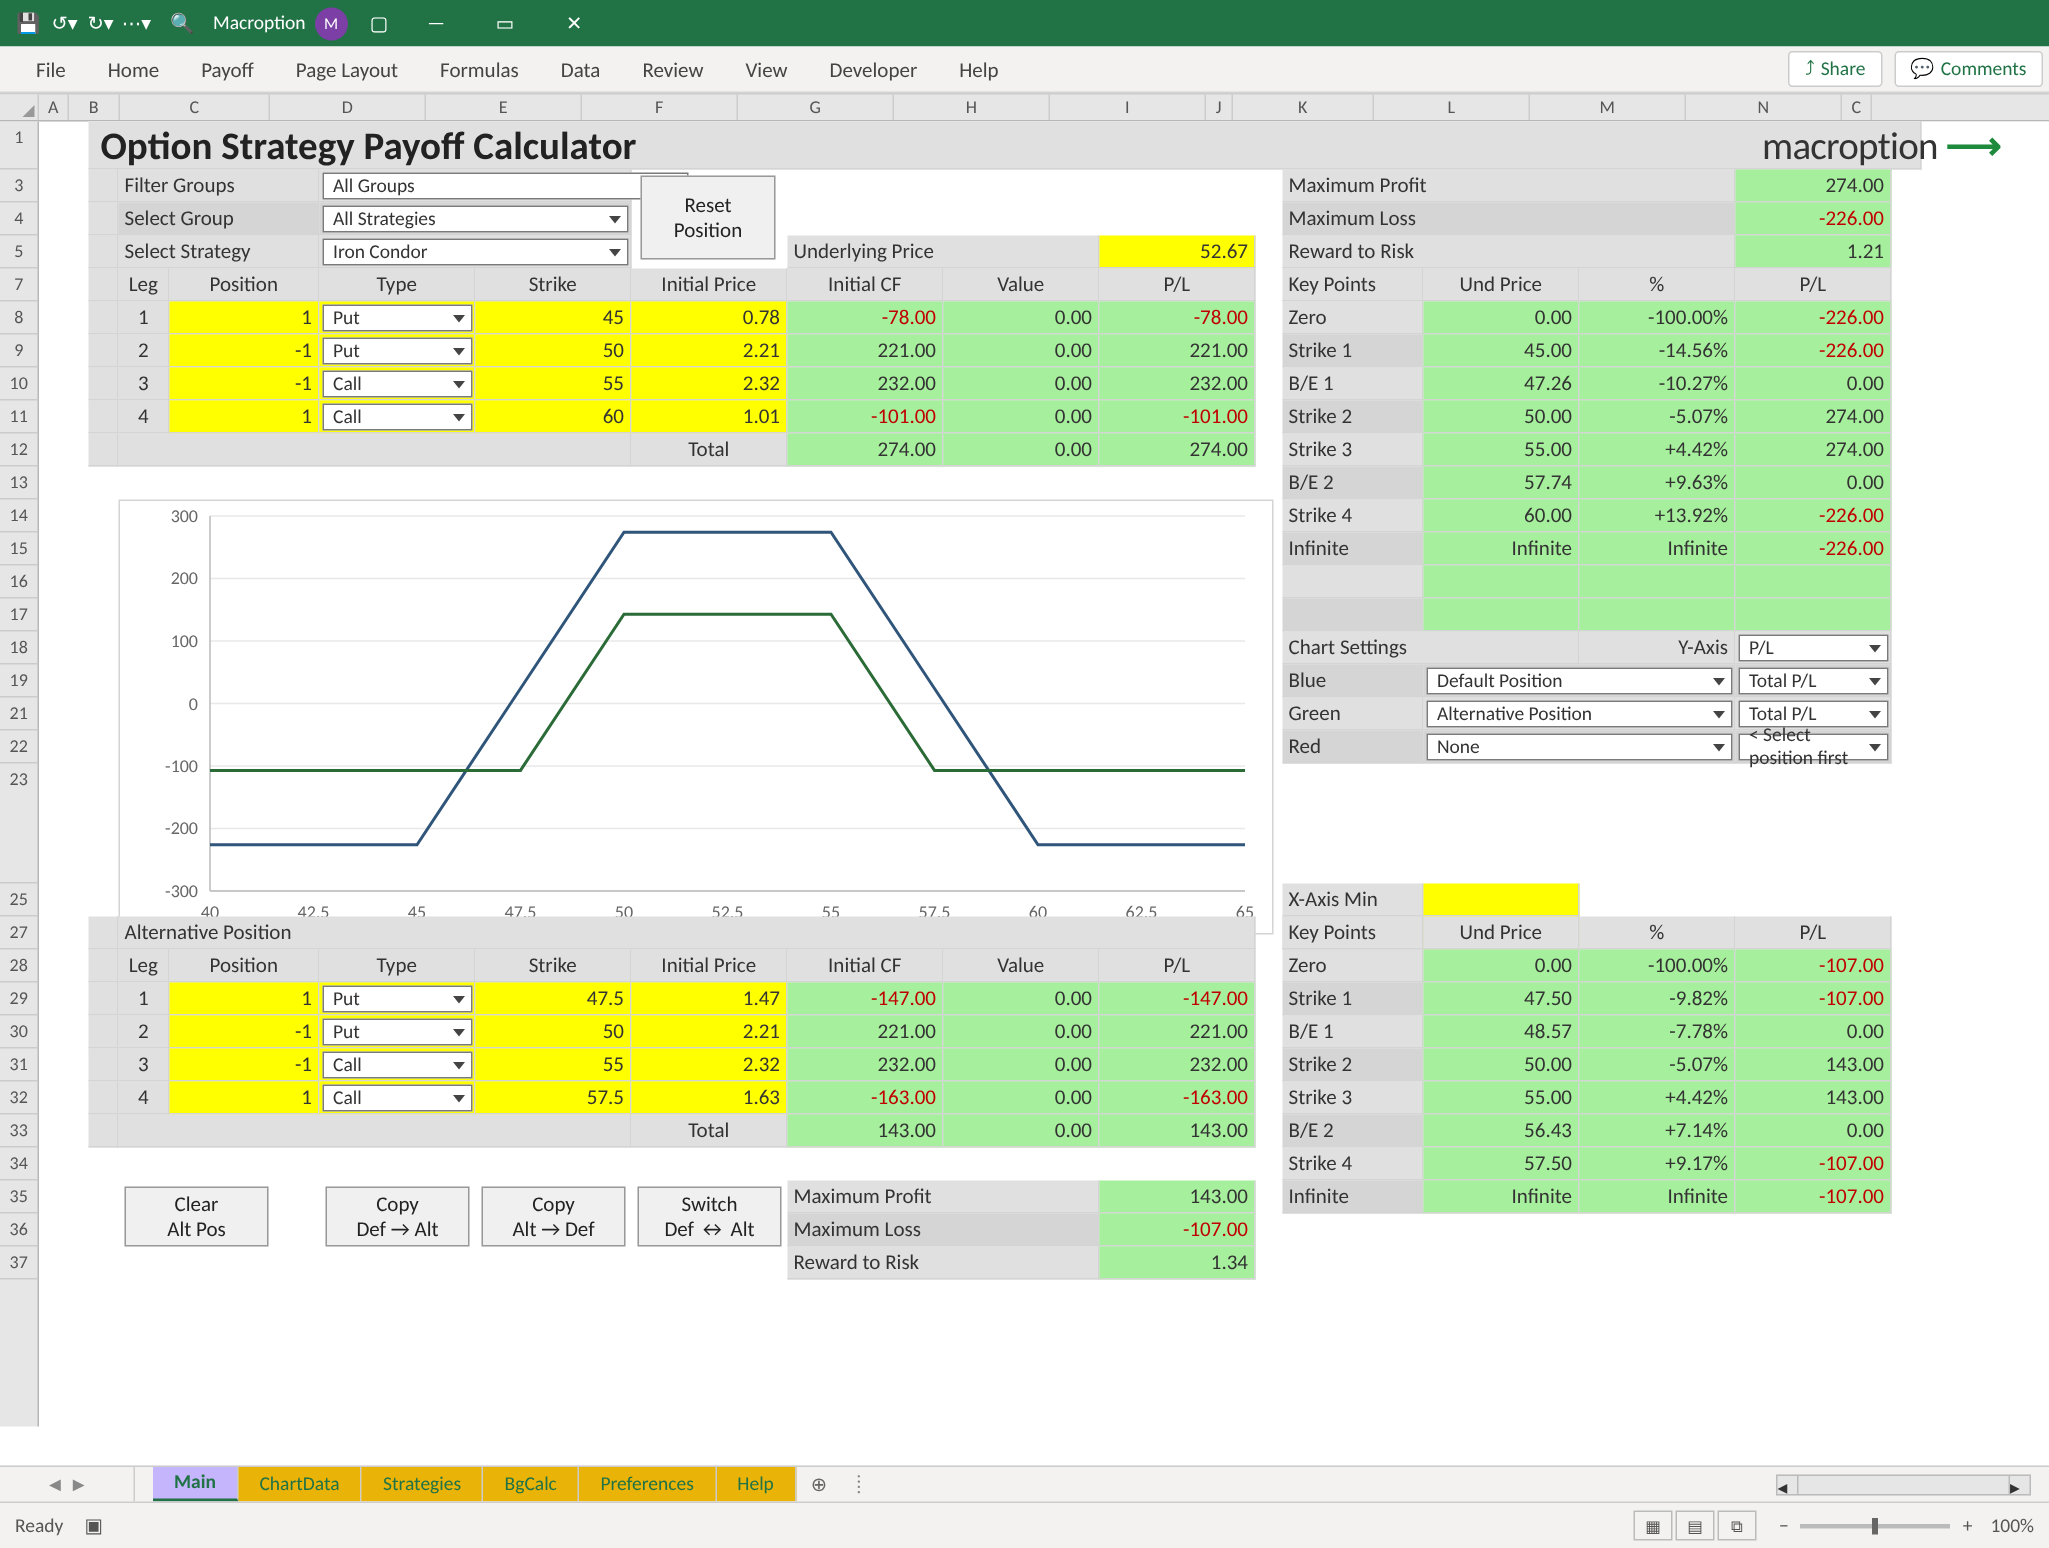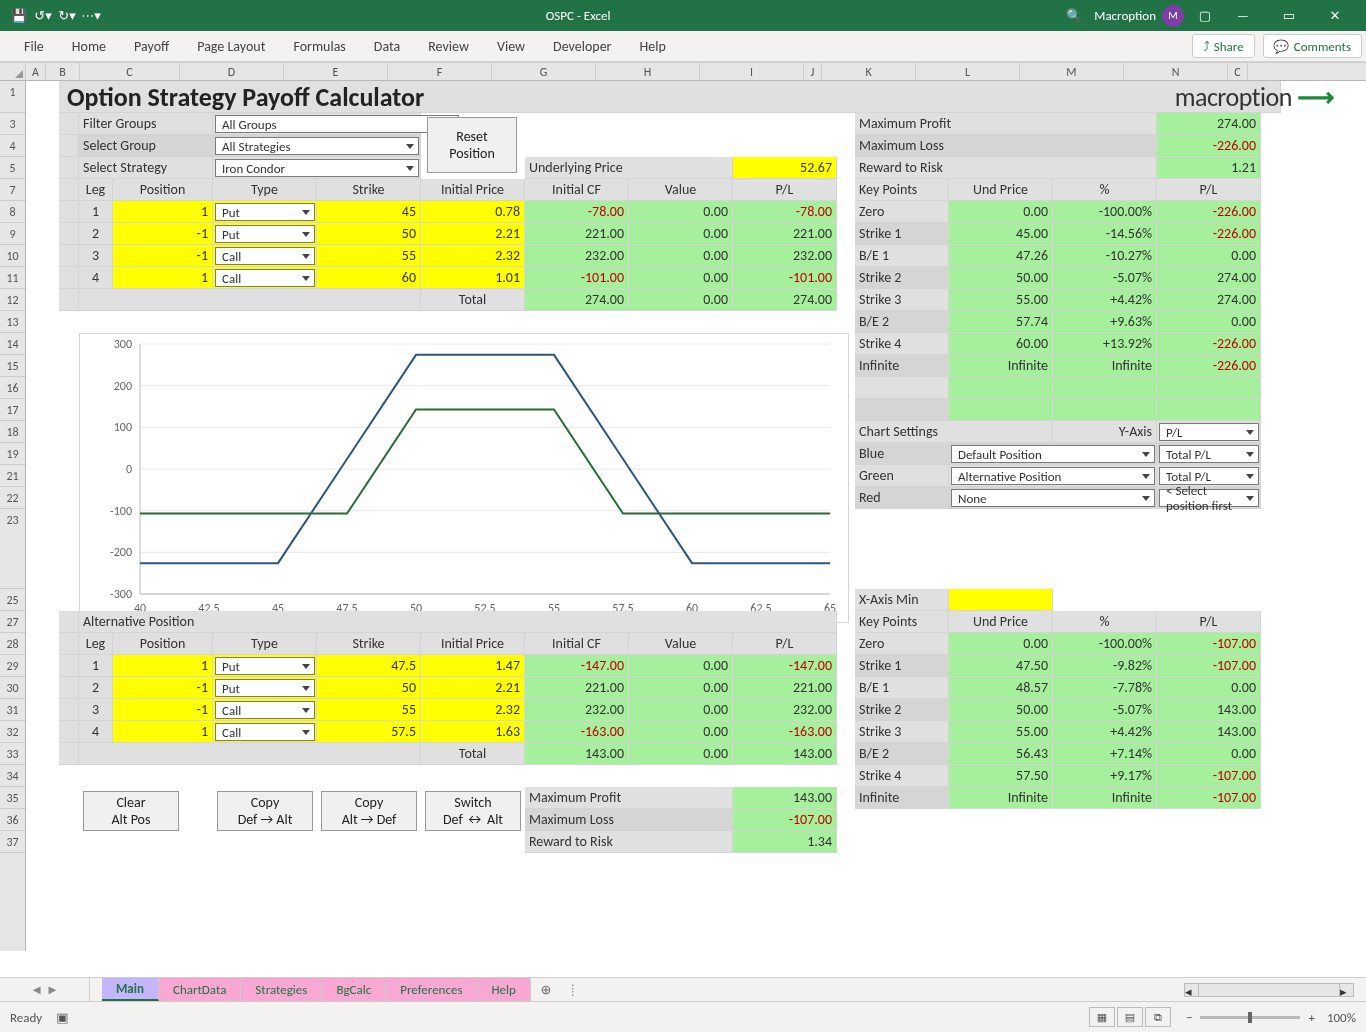--- a/index.html
+++ b/index.html
@@ -33,21 +33,21 @@
   .red-t{color:#c00000;}
   .title-row{background:#e0e0e0;height:32px!important;font-size:26px;font-weight:600;color:#222;}
   .dropdown{position:absolute;background:#fff;border:1px solid #7a7a7a;font-size:13px;padding:0 18px 0 6px;height:18px;display:flex;align-items:center;}
   .dropdown::after{content:"";position:absolute;right:4px;top:6px;border-left:4px solid transparent;border-right:4px solid transparent;border-top:5px solid #444;}
   .btn3d{position:absolute;background:#f0f0f0;border:1px solid #999;text-align:center;font-size:14px;display:flex;align-items:center;justify-content:center;color:#222;padding:2px;}
   .chart-box{position:absolute;background:#fff;border:1px solid #d4d4d4;}
   .logo{position:absolute;font-size:26px;color:#333;letter-spacing:-0.5px;}
   .logo .arrow{color:#1e8a3b;font-weight:bold;}
   .sheettabs{position:absolute;bottom:31px;left:0;right:0;height:24px;background:#f3f2f1;border-top:1px solid #ccc;display:flex;align-items:stretch;}
   .sheettabs .nav{width:90px;display:flex;align-items:center;justify-content:center;gap:8px;color:#888;border-right:1px solid #ccc;}
-  .sheettabs .t{padding:0 14px;display:flex;align-items:center;font-size:13px;border-right:1px solid #ccc;background:#f9a8d4;color:#217346;}
+  .sheettabs .t{padding:0 14px;display:flex;align-items:center;font-size:13px;border-right:1px solid #ccc;background:#eab308;color:#217346;}
   .sheettabs .t.active{background:#c4b5fd;border-bottom:2px solid #217346;color:#217346;font-weight:700;margin-left:12px;}
   .sheettabs .addsheet{width:30px;display:flex;align-items:center;justify-content:center;color:#666;}
   .sheettabs .scroll{flex:1;display:flex;align-items:center;padding:0 10px;}
   .sheettabs .scroll .track{flex:0 0 170px;margin-left:auto;height:14px;background:#e6e6e6;border:1px solid #bbb;position:relative;margin-right:2px;}
   .statusbar{position:absolute;bottom:0;left:0;right:0;height:31px;background:#f3f2f1;border-top:1px solid #ccc;display:flex;align-items:center;padding:0 10px;font-size:13px;color:#555;}
   .statusbar .sp{flex:1;}
   .statusbar .view-ic{width:26px;height:20px;border:1px solid #bbb;margin:0 1px;display:flex;align-items:center;justify-content:center;font-size:11px;}
   .zoom-slider{width:100px;height:3px;background:#bbb;margin:0 8px;position:relative;}
   .zoom-slider .thumb{position:absolute;left:48px;top:-4px;width:4px;height:11px;background:#666;}
   svg{overflow:visible;}
@@ -55,21 +55,20 @@
 </head>
 <body>
 
 <div class="titlebar">
   <div class="qat">
     <div class="ic">💾</div>
     <div class="ic">↺▾</div>
     <div class="ic">↻▾</div>
     <div class="ic">⋯▾</div>
   </div>
-  <div class="center">OSPC  -  Excel</div>
   <div style="width:40px;text-align:center;">🔍</div>
   <div class="right" style="gap:6px;">
     <span>Macroption</span>
     <div class="avatar">M</div>
     <div style="width:30px;text-align:center;">▢</div>
   </div>
   <div class="winbtn">—</div>
   <div class="winbtn">▭</div>
   <div class="winbtn close">✕</div>
 </div>

